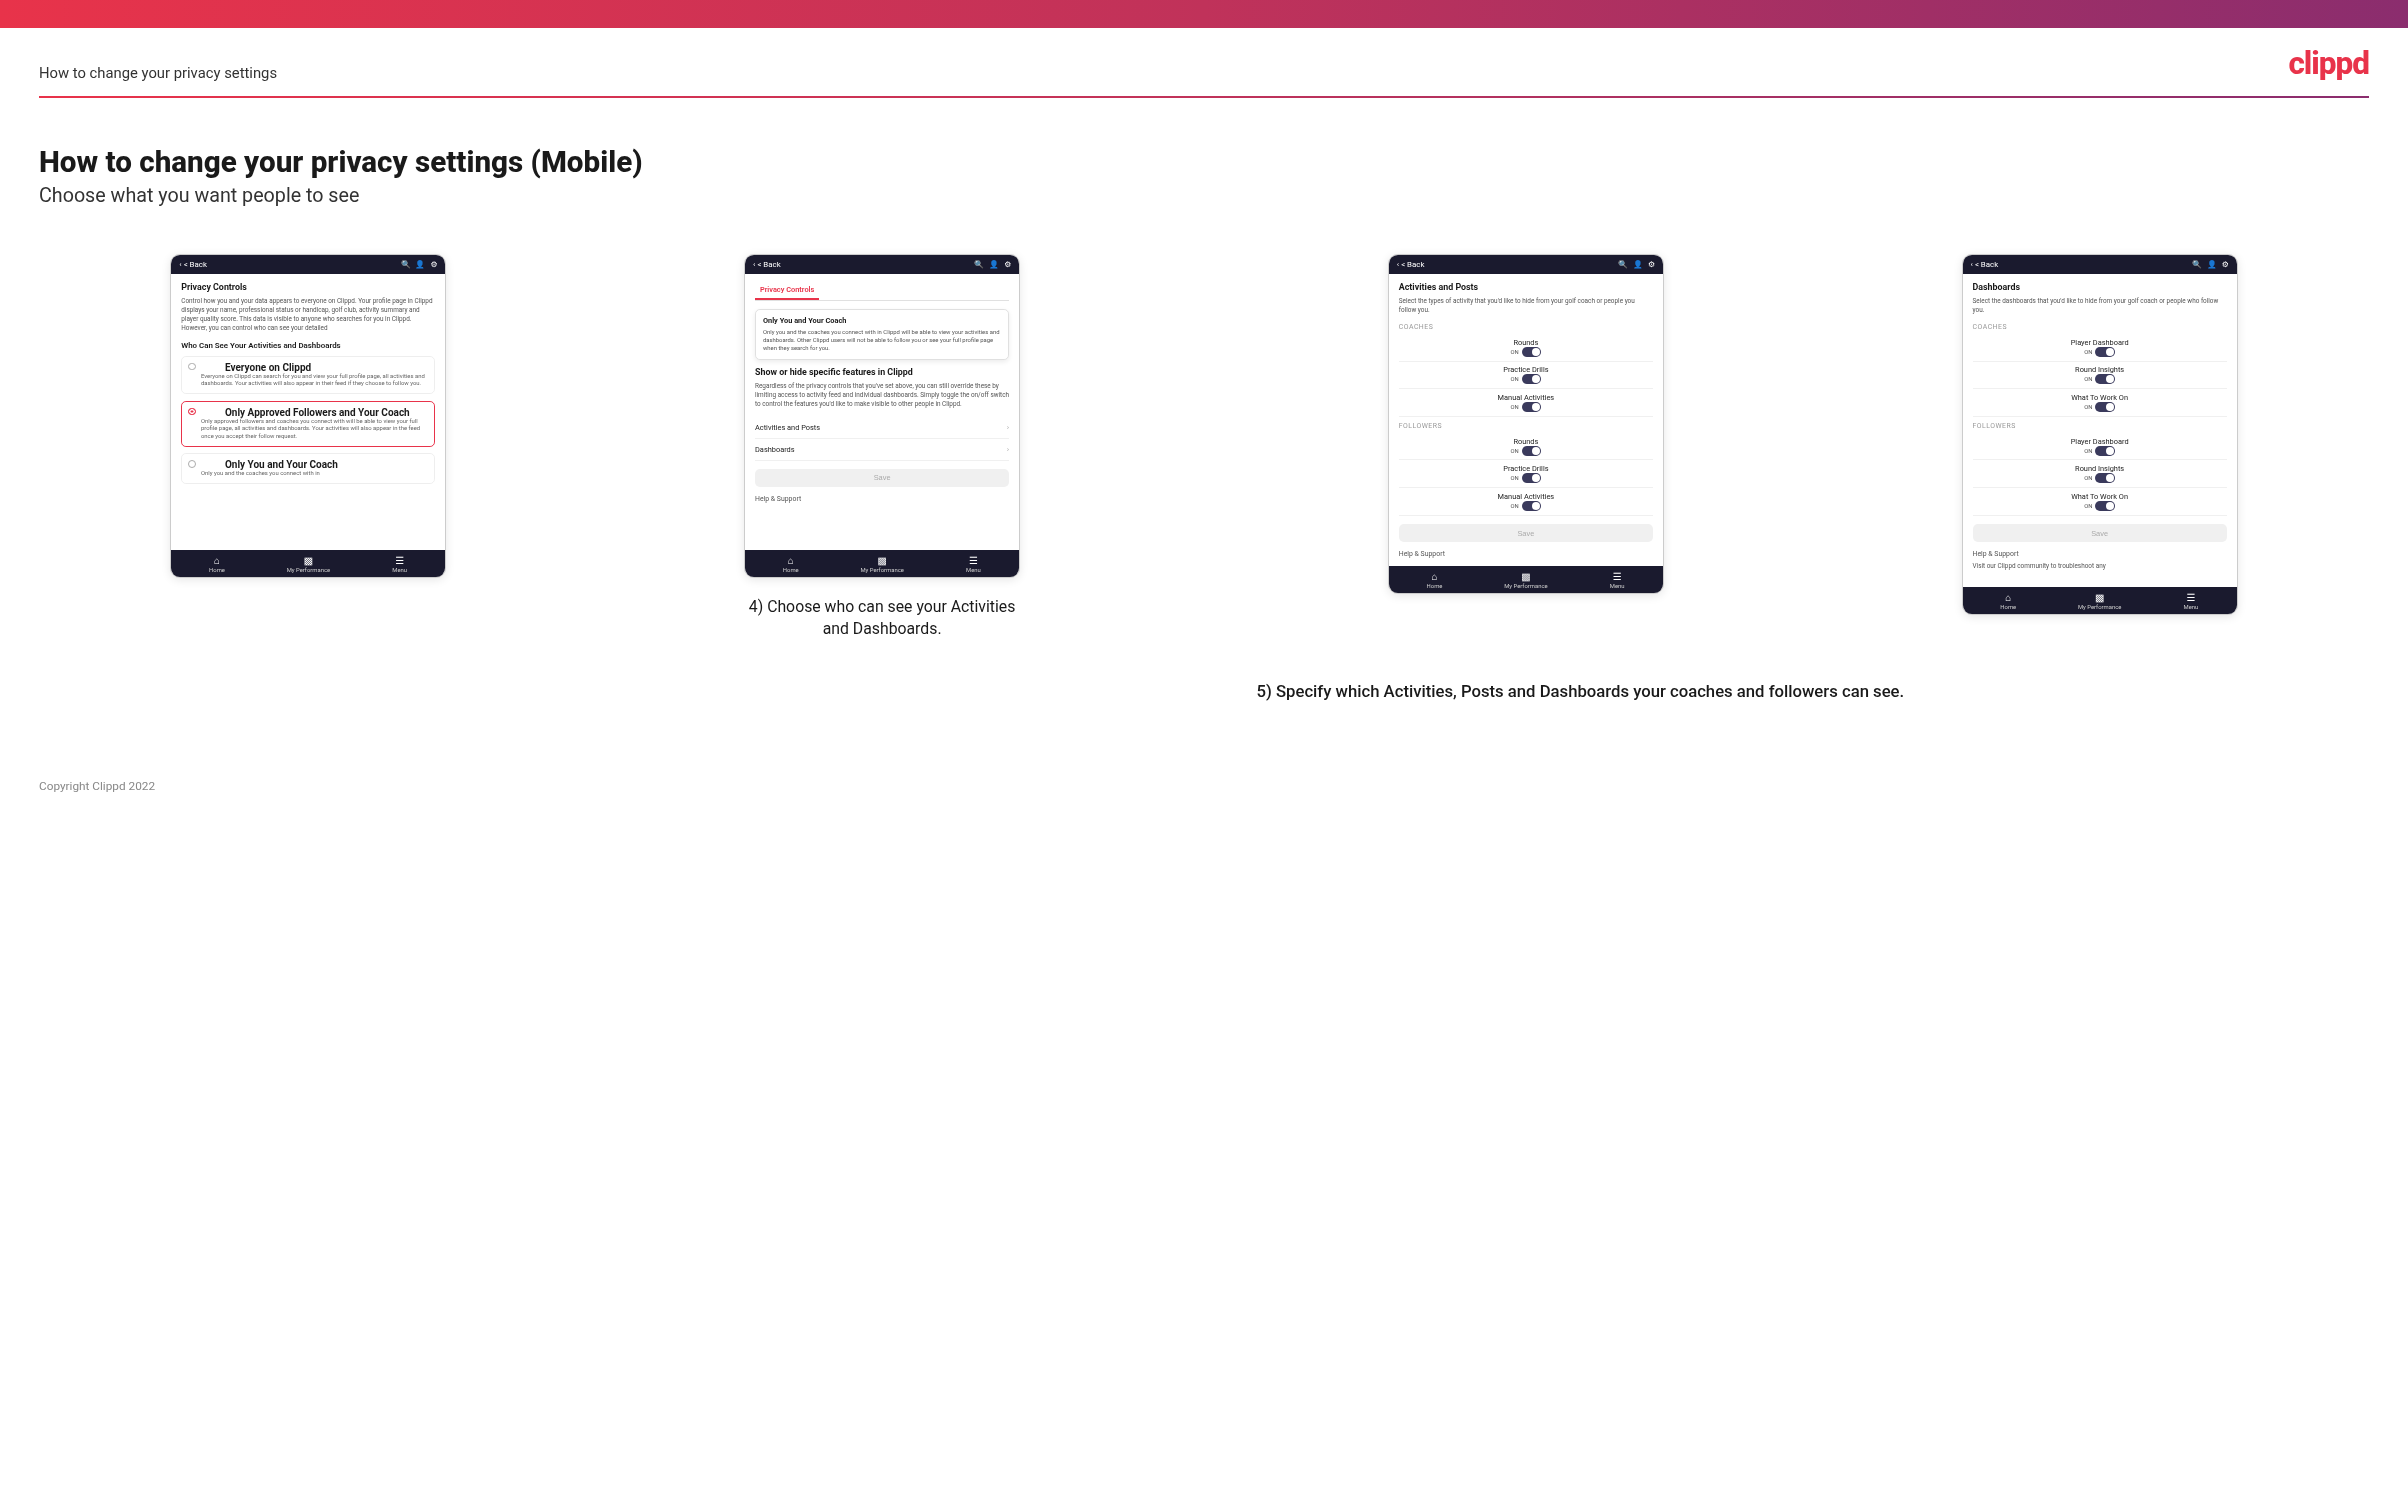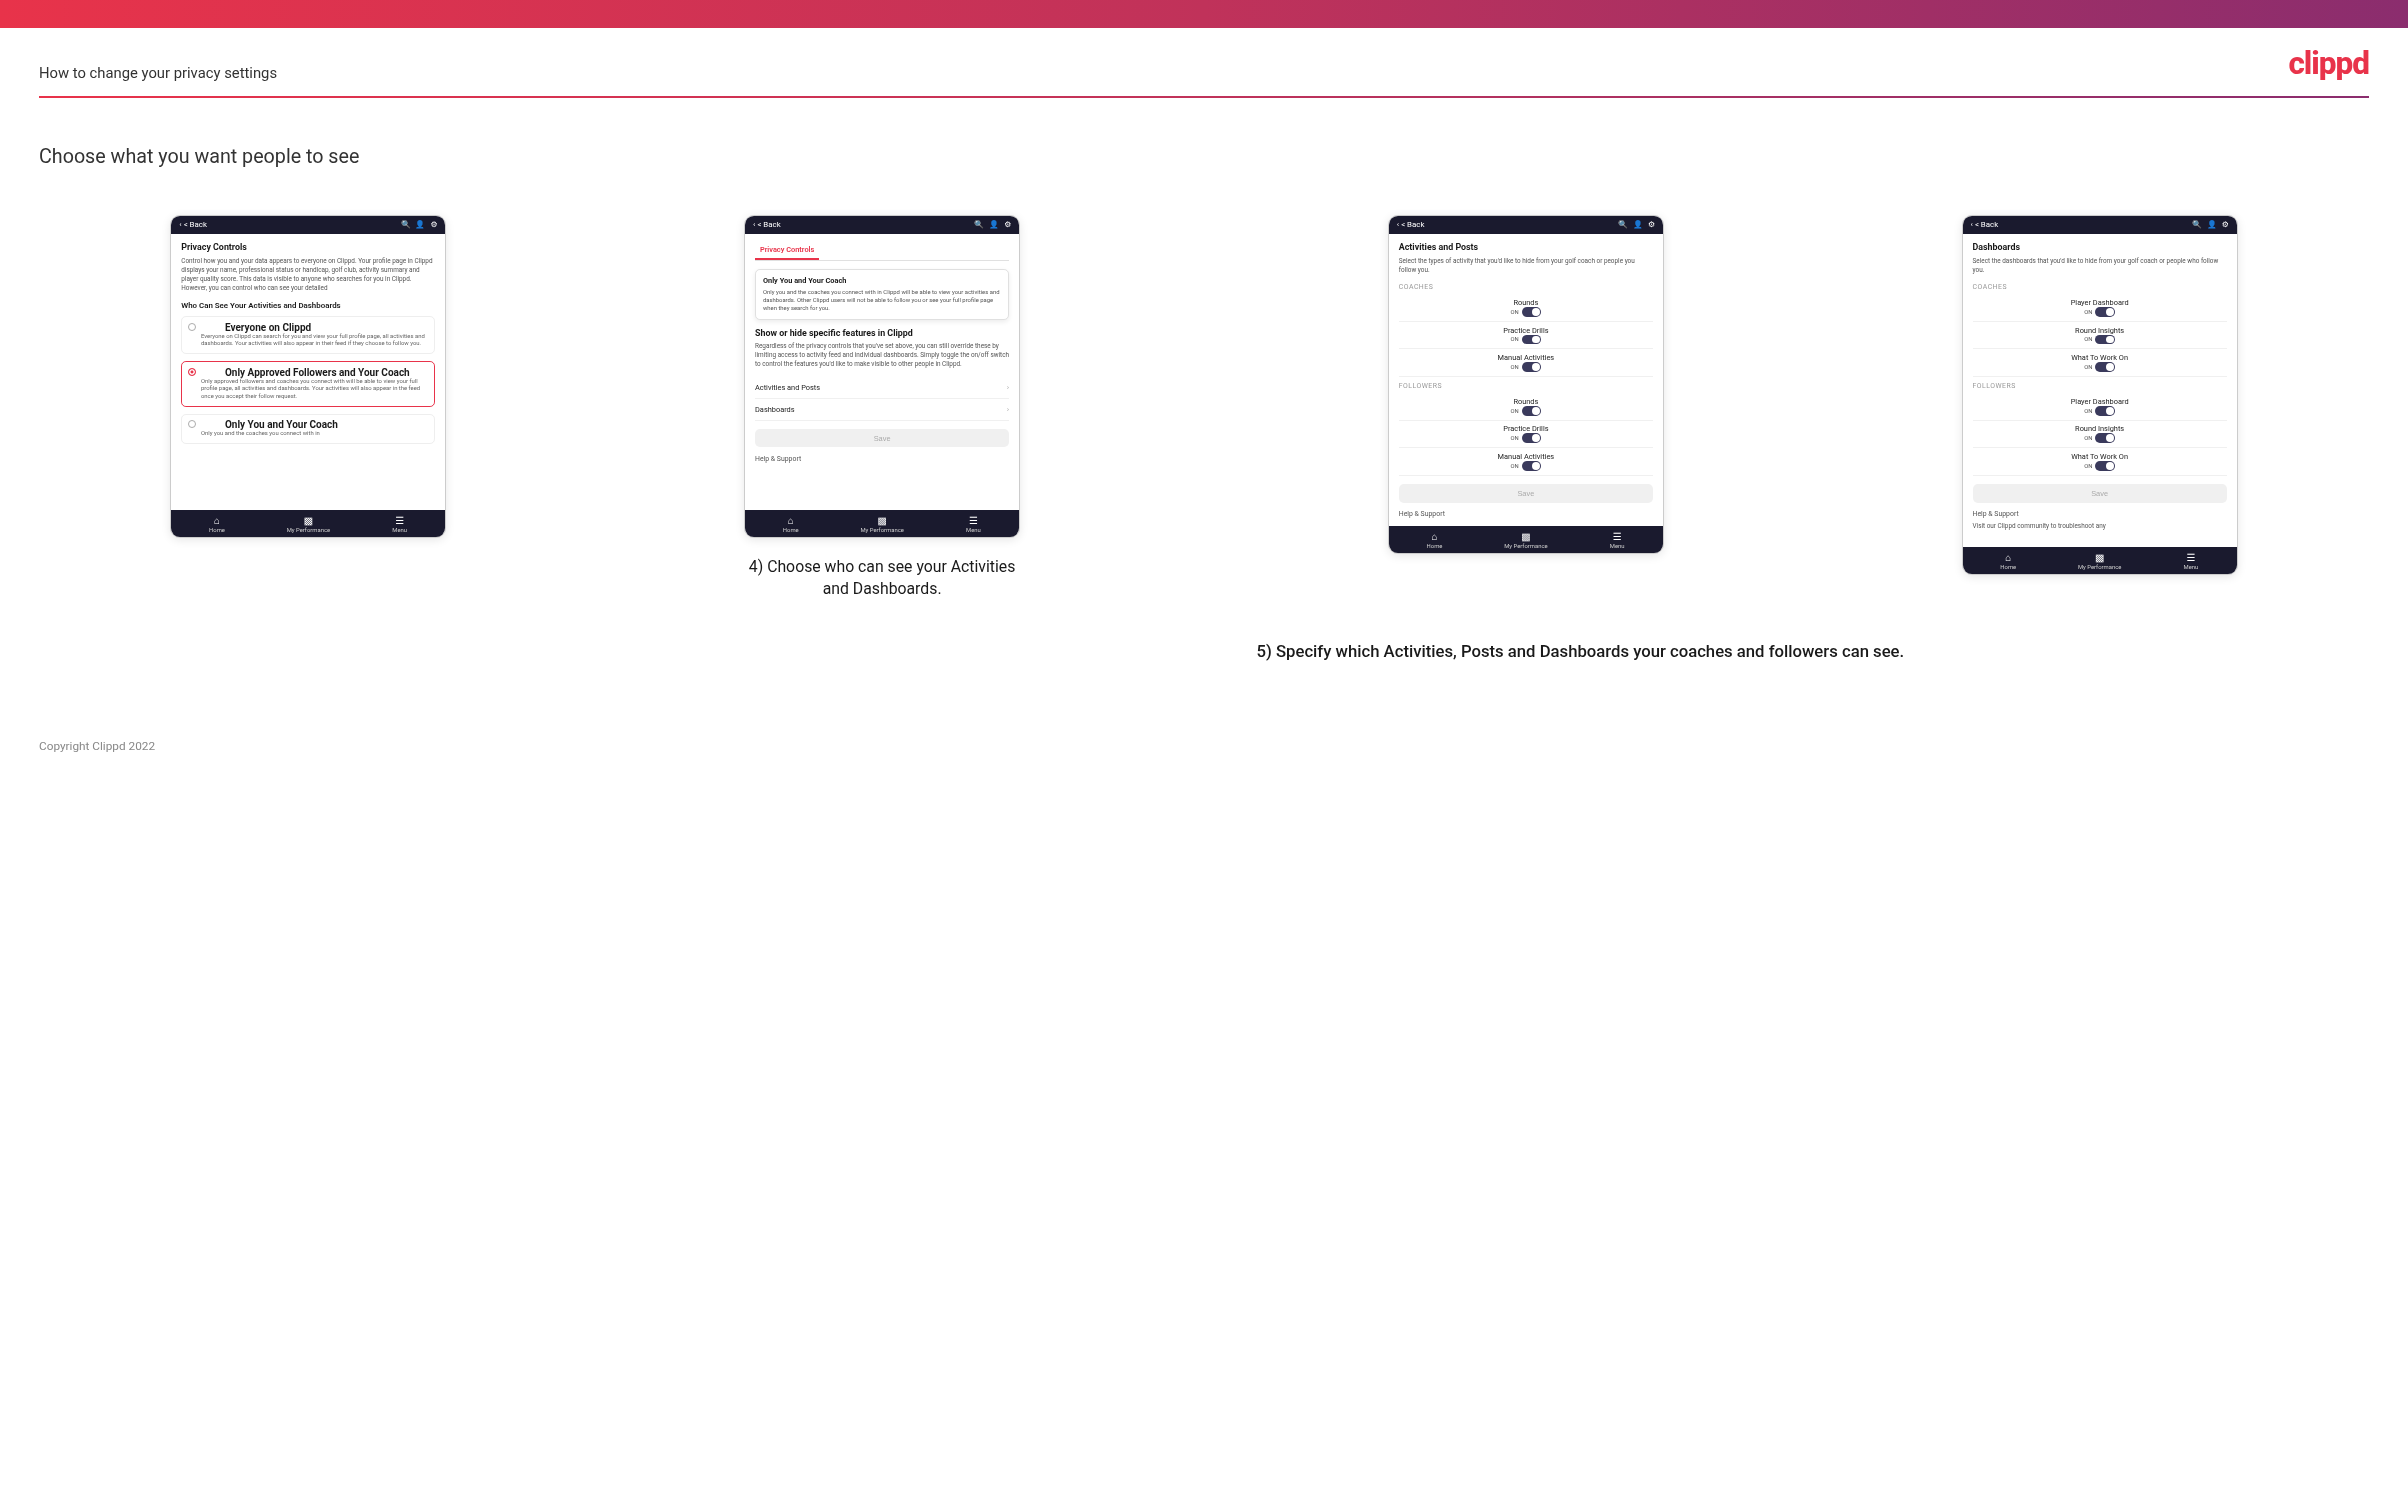--- a/index.html
+++ b/index.html
@@ -311,20 +311,21 @@
 
 <div class="header">
   <span class="header-title">How to change your privacy settings</span>
   <span class="logo">clippd</span>
 </div>
 
 <div class="divider"></div>
 
 <div class="main">
 
+  <h1 class="page-heading">How to change your privacy settings (Mobile)</h1>
   <p class="page-subheading">Choose what you want people to see</p>
 
   <div class="screenshots-row">
 
     <div class="screenshot-group">
 
       <div class="phone-mockup">
         <div class="phone-topbar">
           <span class="back-btn">
             <span>‹</span>

